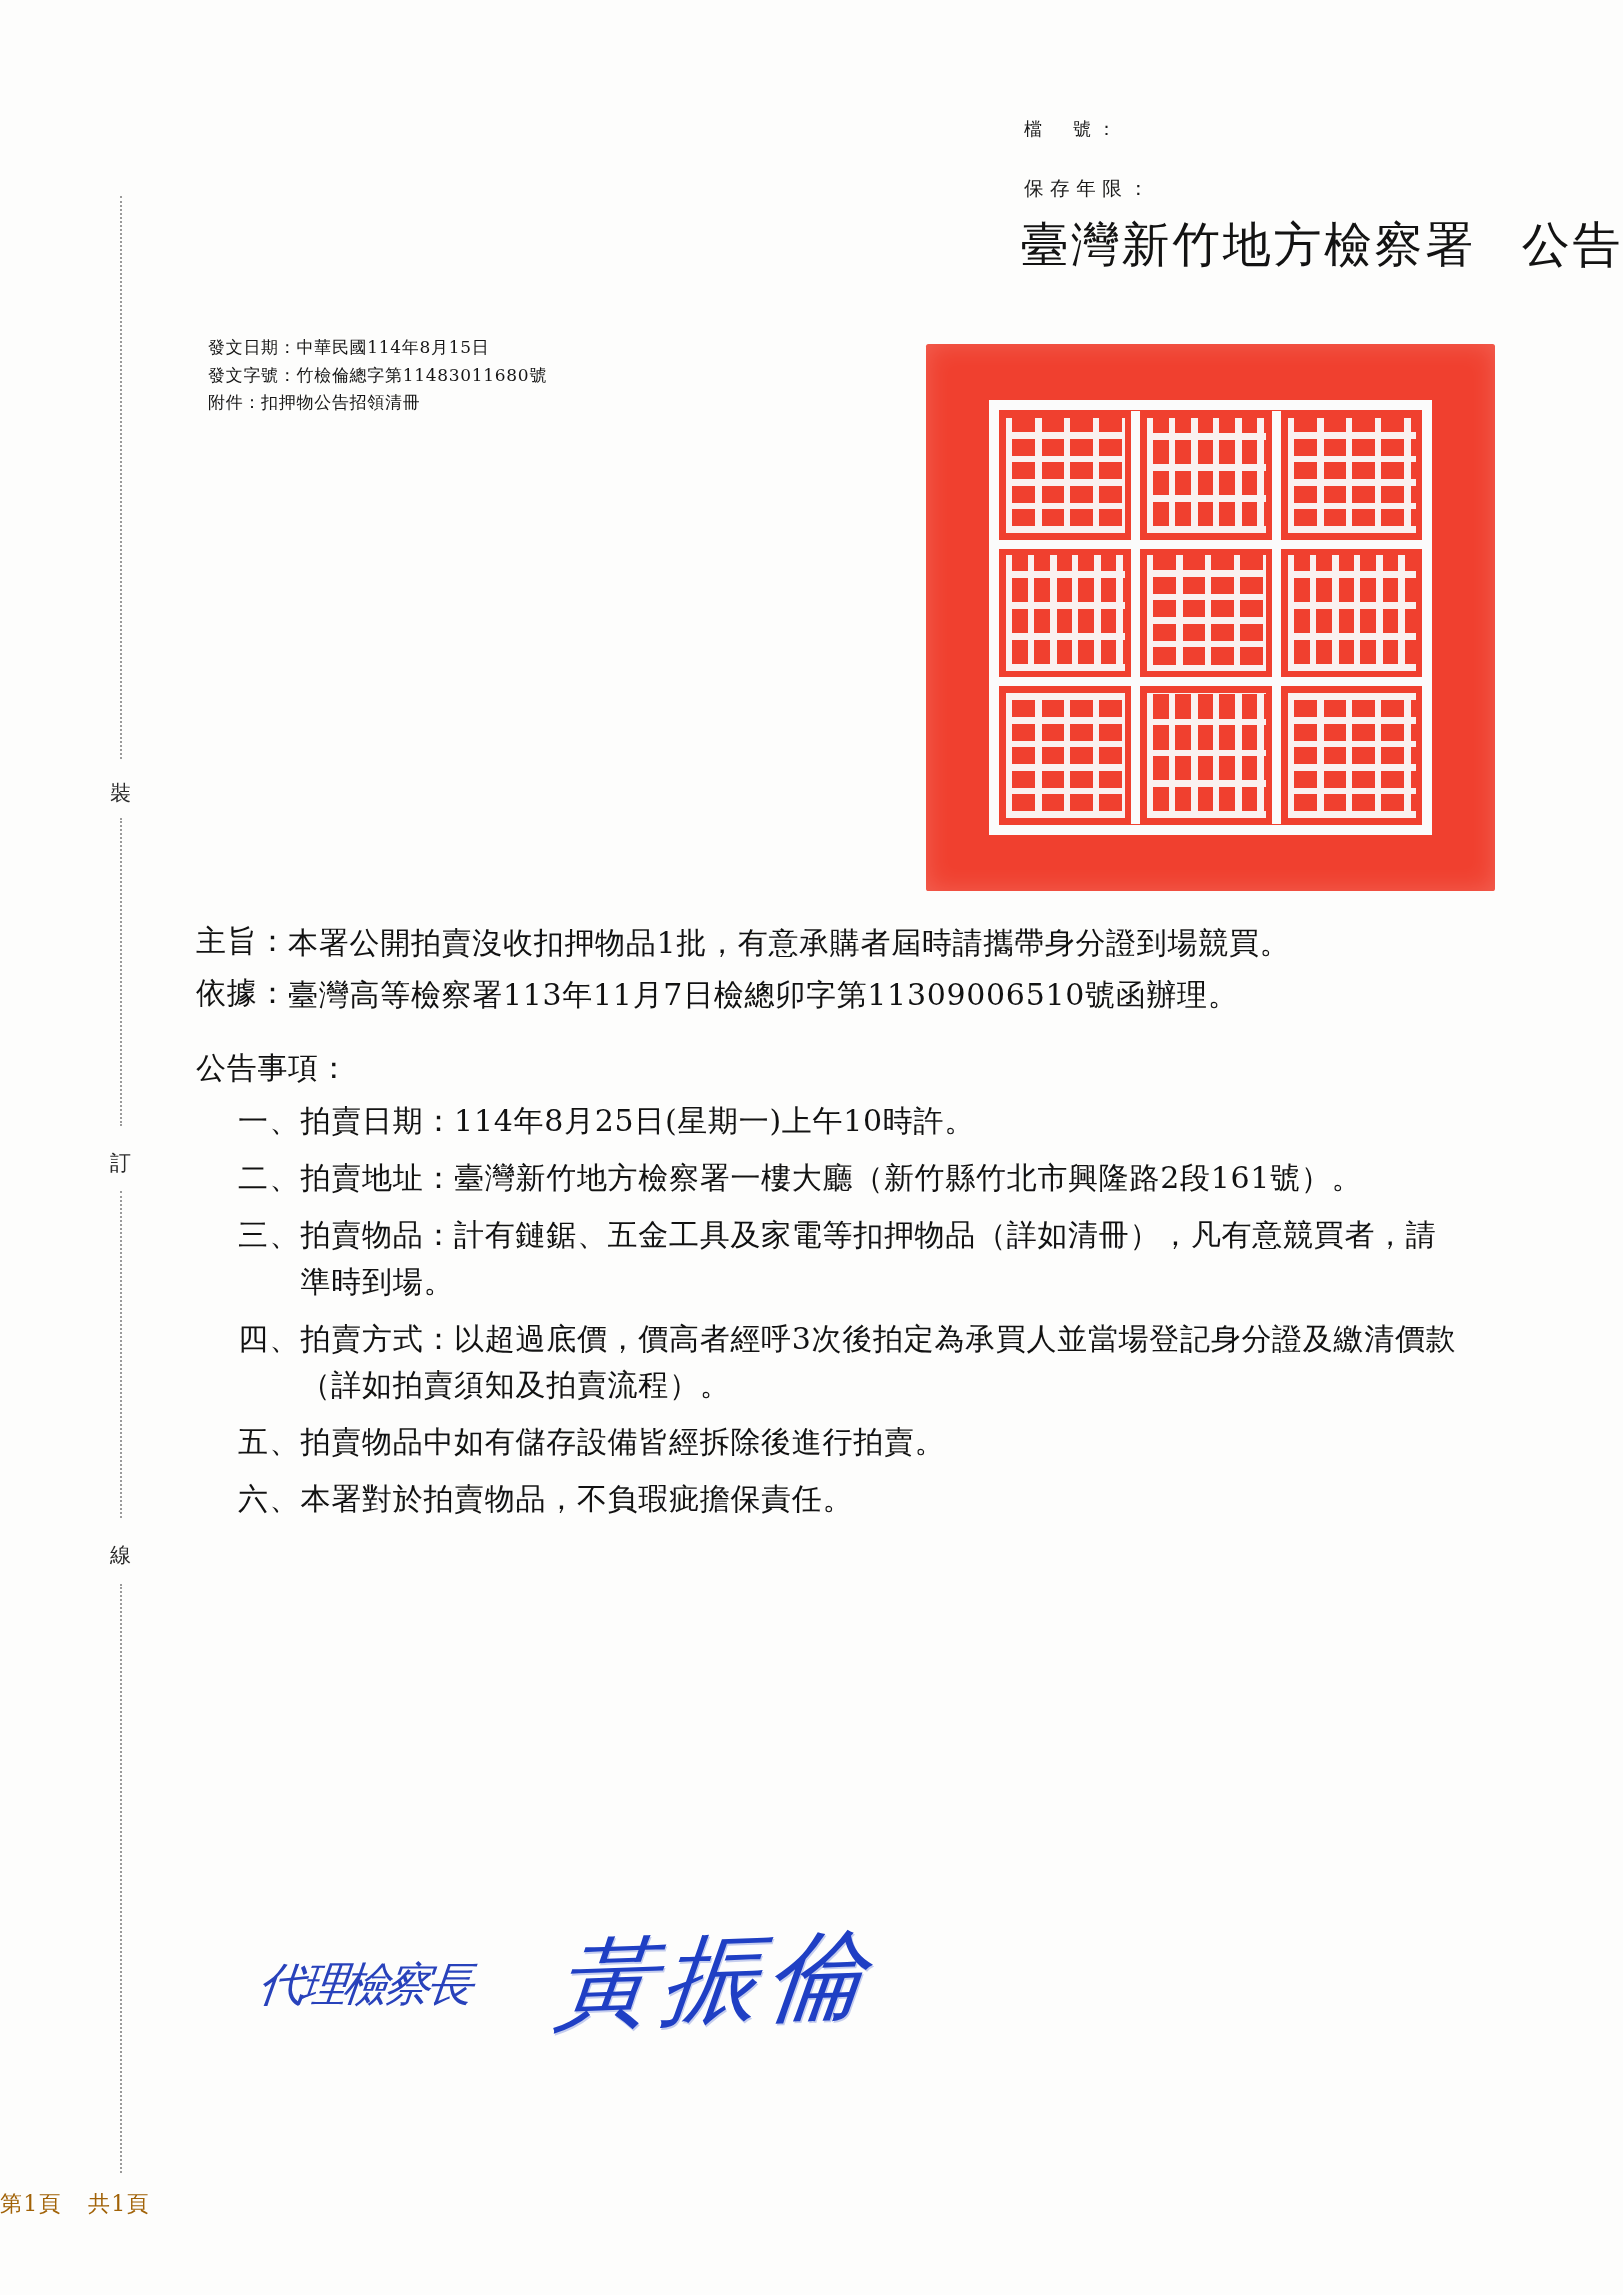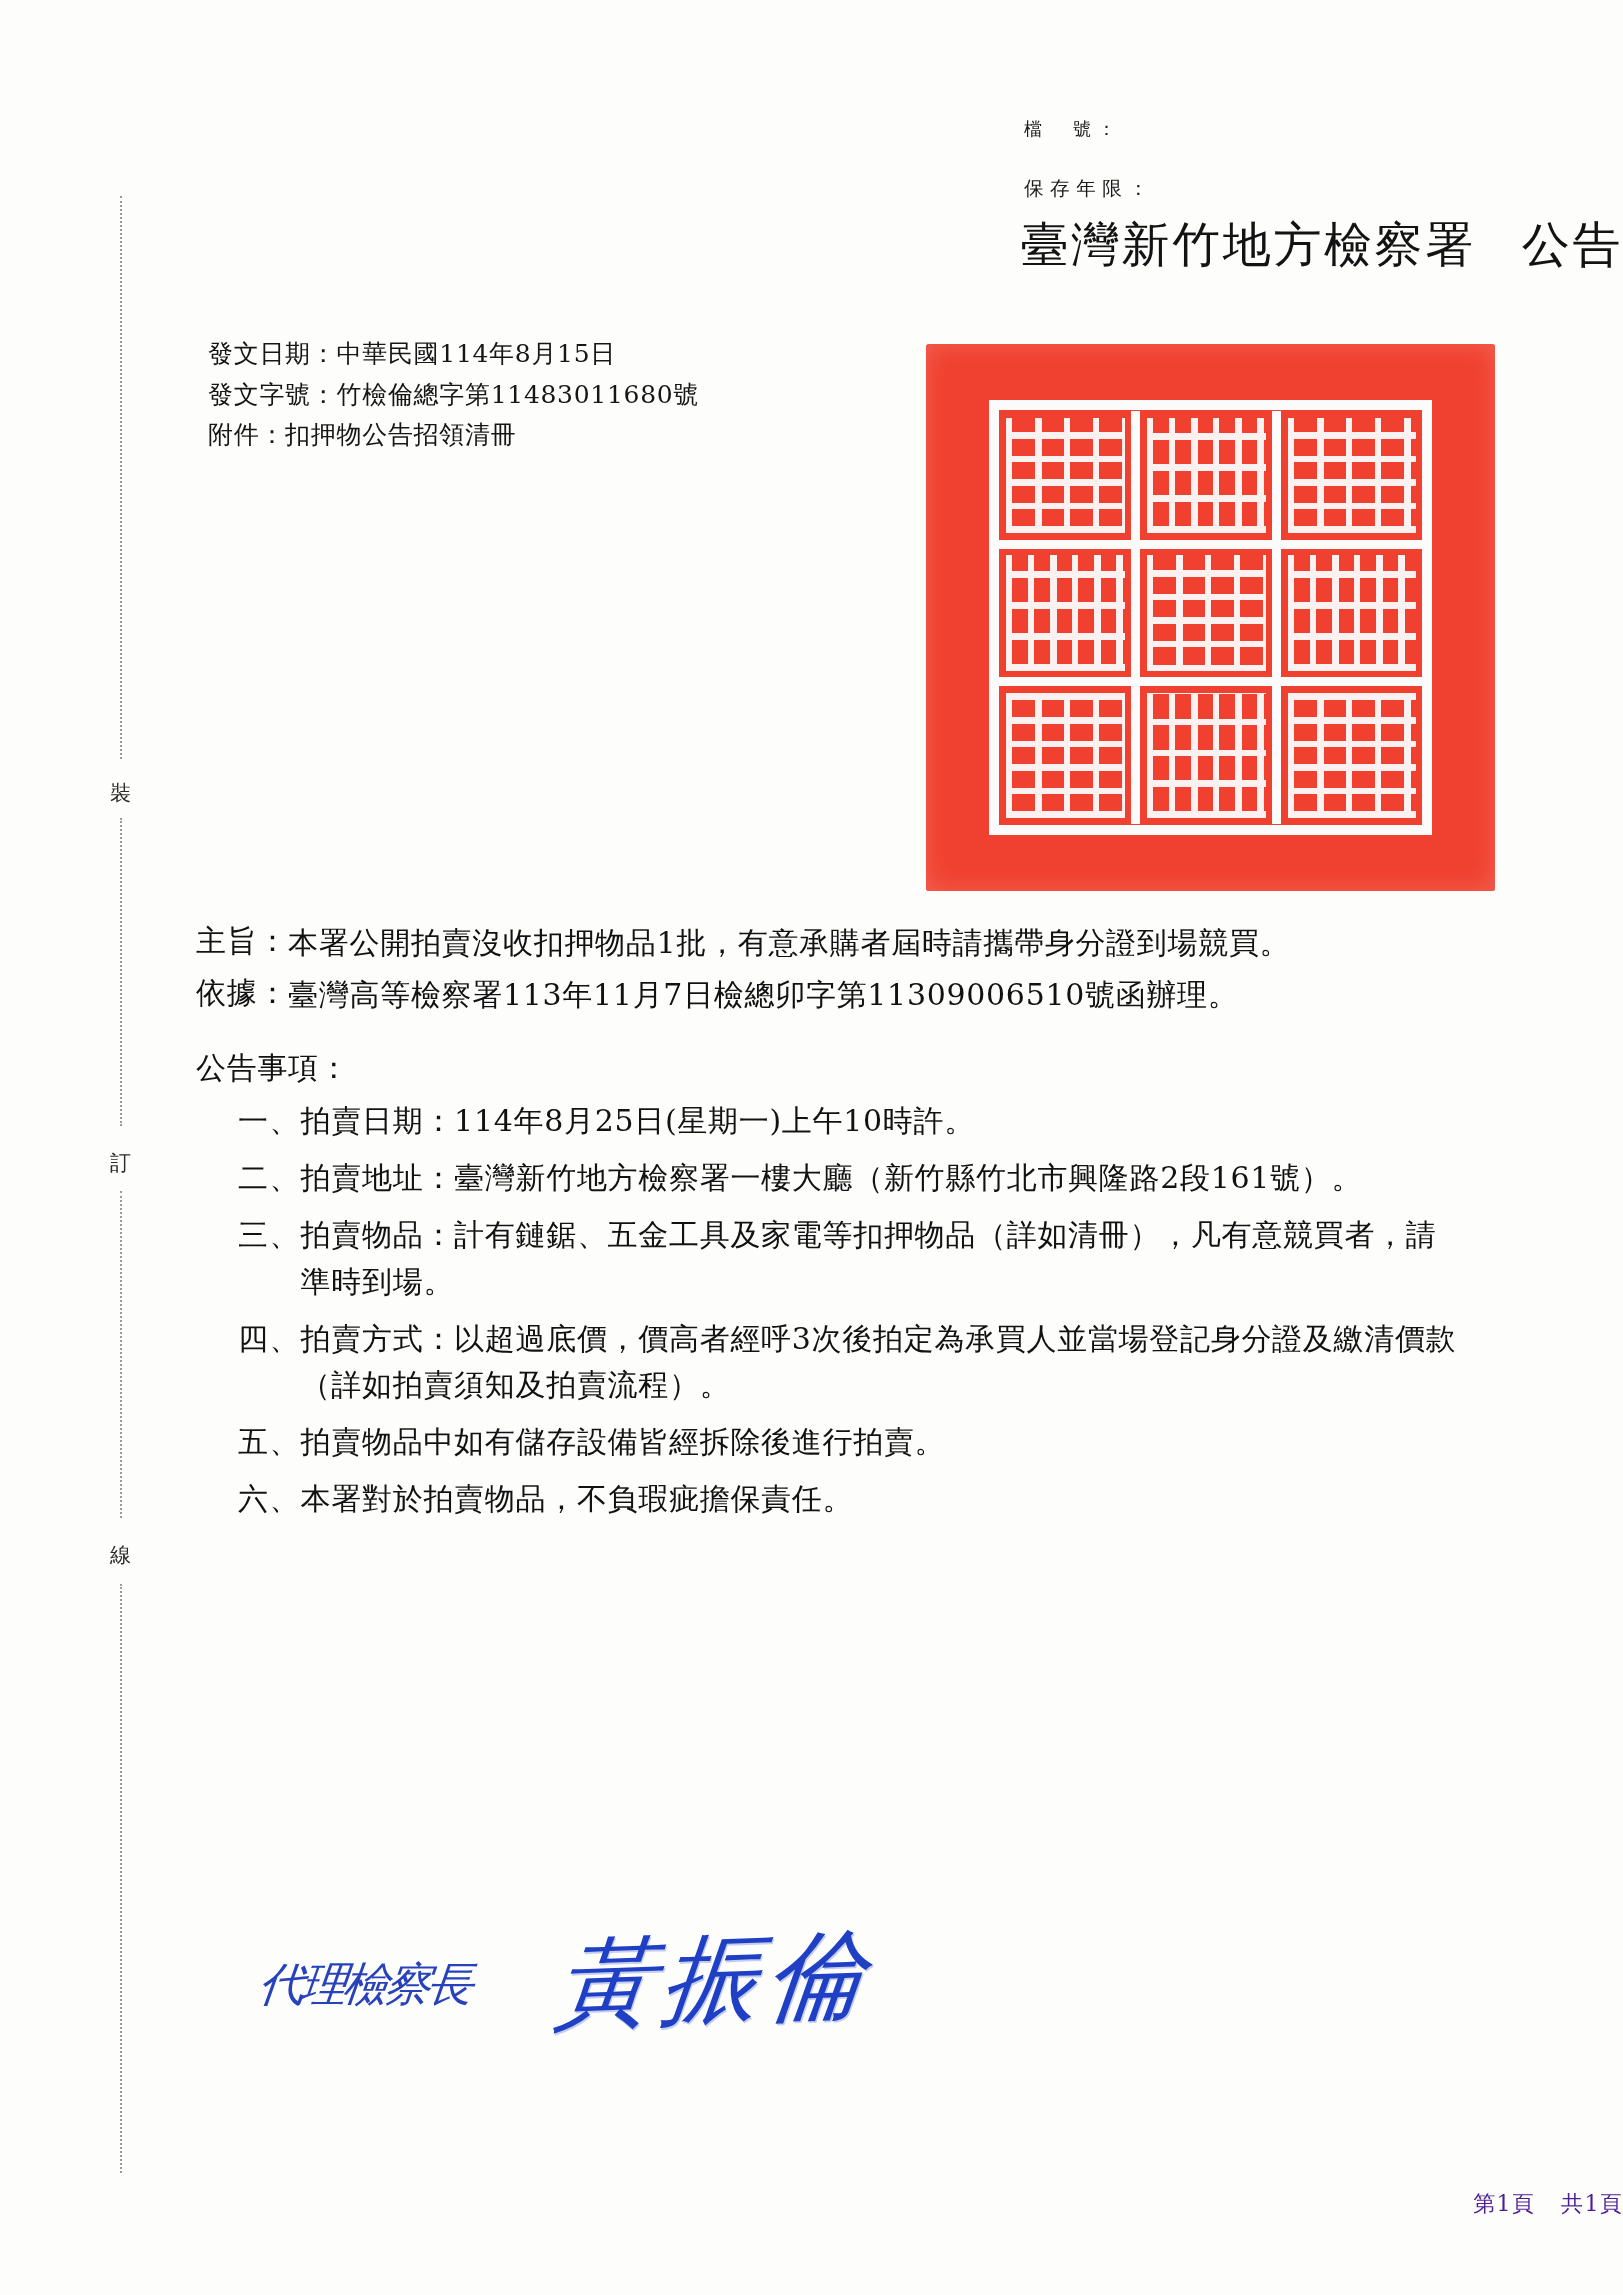--- a/index.html
+++ b/index.html
@@ -43,21 +43,21 @@
     font-family: "DejaVu Serif", "Liberation Serif", serif;
     color: #131313;
   }
   #doc-title .title-org { margin-right: 46px; }
 
   
   #meta-block {
     position: absolute;
     left: 208px;
     top: 334px;
-    font-size: 25px;
+    font-size: 17px;
     line-height: 1.62;
     letter-spacing: 0.7px;
     color: #161616;
   }
   #meta-block .meta-row { white-space: nowrap; }
 
   
   #seal {
     position: absolute;
     left: 926px;
@@ -197,24 +197,24 @@
     transform: skewX(-8deg) rotate(-2deg);
     text-shadow: 1.3px 2px 0 rgba(31,63,196,0.25);
   }
 
   
   #footer {
     position: absolute;
     left: 0;
     top: 2189px;
     width: 1623px;
-    text-align: right;
+    text-align: left;
     font-size: 22px;
     letter-spacing: 1.3px;
-    color: #4c1d95;
+    color: #a16207;
   }
   #footer .pg-sep { display: inline-block; width: 26px; }
 
   
   .bind-mark {
     position: absolute;
     left: 110px;
     font-size: 21px;
     letter-spacing: 1.3px;
     color: #2a2a2a;

